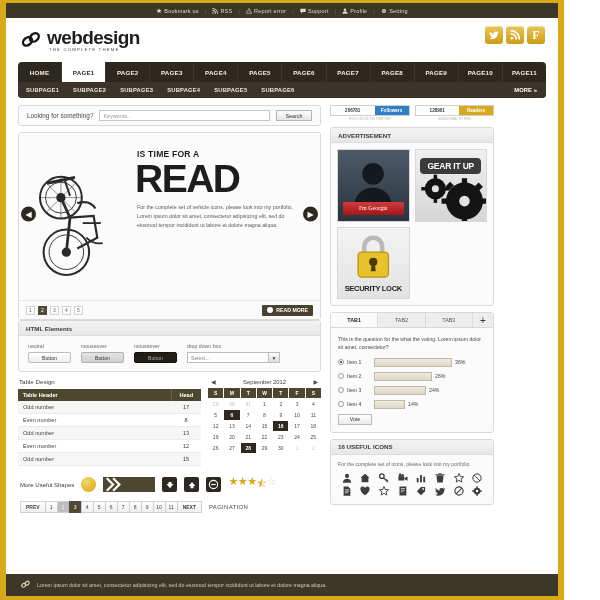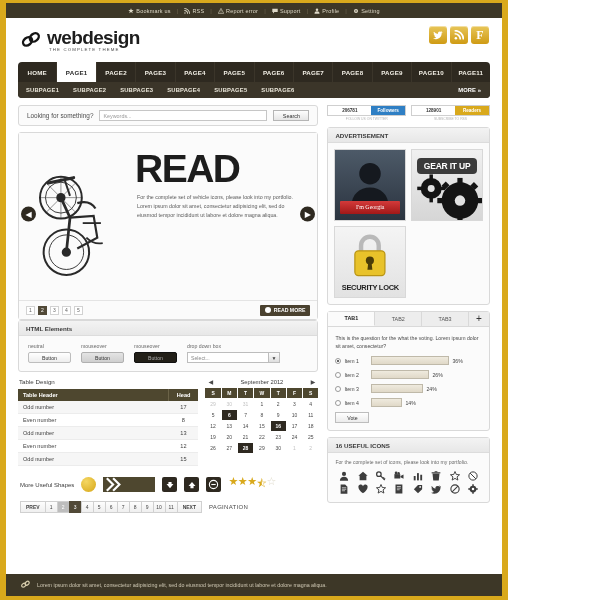--- a/index.html
+++ b/index.html
@@ -3,21 +3,21 @@
 <meta charset="utf-8">
 <style>
   * { box-sizing: border-box; margin: 0; padding: 0; }
   body {
     width: 600px; height: 600px;
     font-family: "Liberation Sans", sans-serif;
     background: #ffffff;
     overflow: hidden;
   }
   .page {
-    width: 508px; height: 600px;
+    width: 564px; height: 600px;
     border-left: 6px solid #d9a91c;
     border-right: 6px solid #d9a91c;
     border-top: 3px solid #d9a91c;
     border-bottom: 4px solid #d9a91c;
     background: #fff;
     display: flex; flex-direction: column;
     position: relative;
   }
   
   .topbar {
@@ -454,20 +454,21 @@
                 <path d="M52 58 q14 -4 20 6" stroke-width="2.4"></path>
                 <path d="M58 80 h20" stroke-width="2"></path>
                 <path d="M62 96 q8 8 18 6" stroke-width="2"></path>
               </g>
               <g stroke="#2a2a2a" stroke-width="1" fill="none" opacity=".55">
                 <path d="M34 29 v46 M11 52 h46 M18 36 l32 32 M50 36 L18 68"></path>
               </g>
             </svg>
           </div>
           <div class="slide-txt">
+            <div class="slide-kicker">IS TIME FOR A</div>
             <div class="slide-title">READ</div>
             <div class="slide-desc">For the complete set of vehicle icons, please look into my portfolio. Lorem ipsum dolor sit amet, consectetur adipisicing elit, sed do eiusmod tempor incididunt ut labore et dolore magna aliqua.</div>
           </div>
           <div class="arrow right">▶</div>
         </div>
         <div class="slider-foot">
           <div class="dots">
             <div class="dot">1</div>
             <div class="dot active">2</div>
             <div class="dot">3</div>

